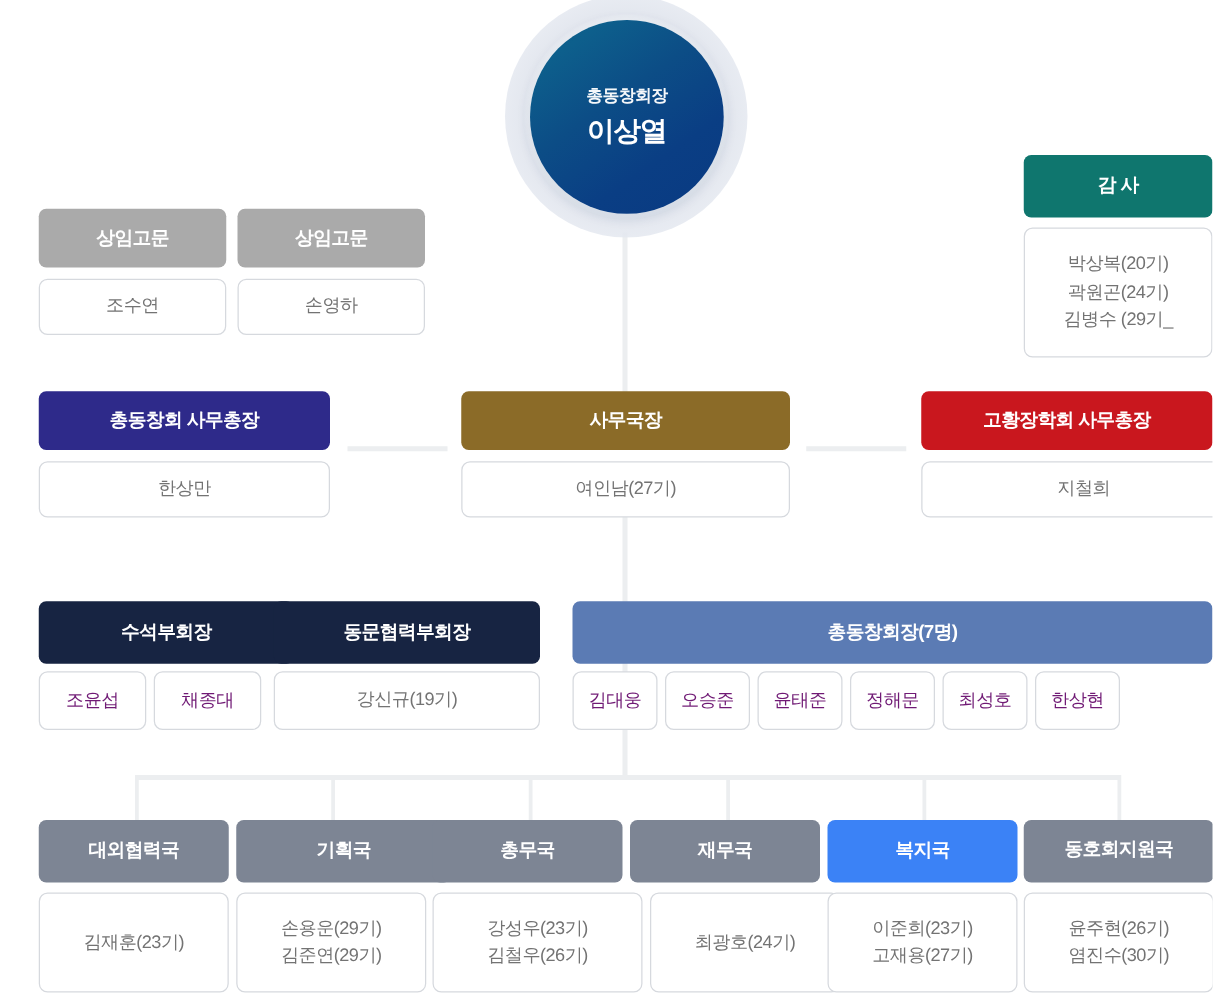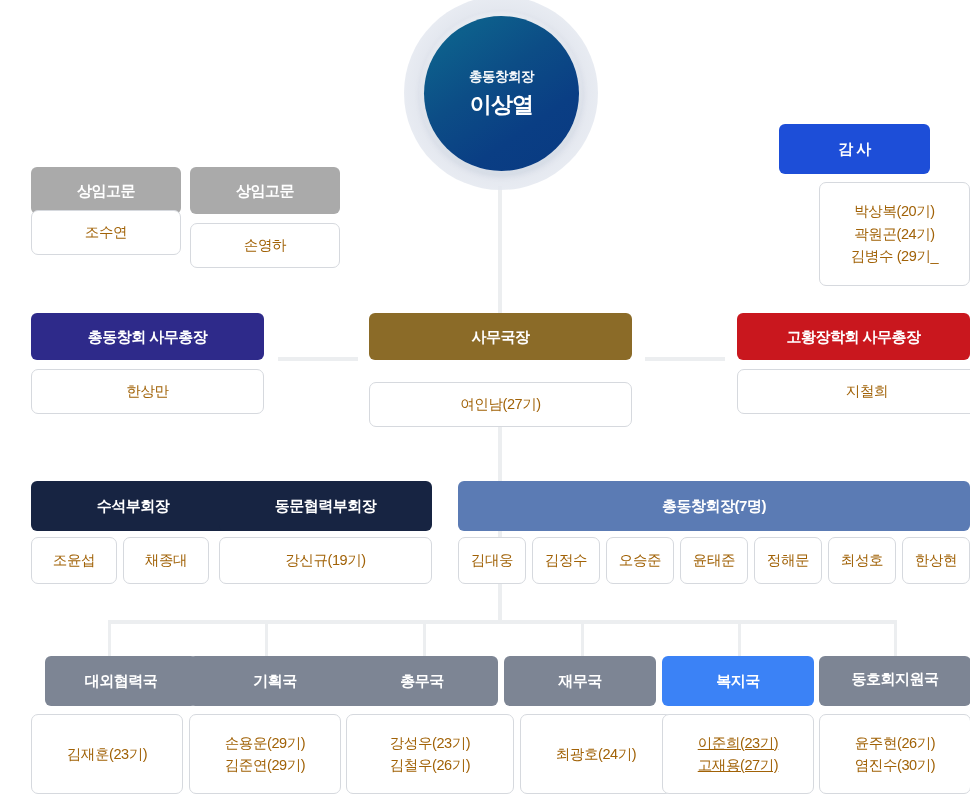--- a/index.html
+++ b/index.html
@@ -31,21 +31,21 @@
     line-height:1.2;
   }
   .namebox{
     position:absolute;
     border:1px solid #d6d9de;
     border-radius:7px;
     background:#ffffff;
     display:flex;flex-direction:column;
     align-items:center;justify-content:center;
     font-size:14.5px;
-    color:#a16207;
+    color:#737373;
     box-sizing:border-box;
     letter-spacing:-0.4px;
     line-height:1.55;
     text-align:center;
   }
   .namebox .ln{display:block;white-space:nowrap;}
 
   
   .halo{
     position:absolute;
@@ -62,21 +62,21 @@
     box-shadow:0 2px 10px rgba(10,50,100,.18);
   }
   .circle .role{font-size:13.5px;font-weight:600;letter-spacing:-0.5px;margin-bottom:4px;opacity:.96;}
   .circle .pname{font-size:22px;font-weight:bold;letter-spacing:-0.8px;}
 
   
   .chiprow{position:absolute;display:flex;gap:6px;}
   .chip{
     border:1px solid #d6d9de;border-radius:7px;background:#fff;
     display:flex;align-items:center;justify-content:center;
-    font-size:14.5px;color:#a16207;letter-spacing:-0.4px;
+    font-size:14.5px;color:#701a75;letter-spacing:-0.4px;
     box-sizing:border-box;white-space:nowrap;
   }
 </style>
 </head>
 <body>
 
 <div id="chart">
 
   <div class="vline" style="left:498px;top:186px;height:132px;"></div>
   <div class="hline" style="left:278px;top:357px;width:80px;"></div>
@@ -89,54 +89,54 @@
   <div class="vline-thin" style="left:581px;top:620px;height:36px;"></div>
   <div class="vline-thin" style="left:738px;top:620px;height:36px;"></div>
   <div class="vline-thin" style="left:894px;top:620px;height:36px;"></div>
 
   <div class="halo" style="left:404px;top:-4px;width:194px;height:194px;"></div>
   <div class="circle" style="left:424px;top:16px;width:155px;height:155px;">
     <span class="role">총동창회장</span>
     <span class="pname">이상열</span>
   </div>
 
-  <div class="hdr" style="left:779px;top:124px;width:151px;height:50px;background:#1d4ed8;">
+  <div class="hdr" style="left:819px;top:124px;width:151px;height:50px;background:#0f766e;">
     <span>감 사</span>
   </div>
   <div class="namebox" style="left:819px;top:182px;width:151px;height:104px;">
     <span class="ln">박상복(20기)</span>
     <span class="ln">곽원곤(24기)</span>
     <span class="ln">김병수 (29기_</span>
   </div>
 
   <div class="hdr" style="left:31px;top:167px;width:150px;height:47px;background:#aaaaaa;">
     <span>상임고문</span>
   </div>
-  <div class="namebox" style="left:31px;top:210px;width:150px;height:45px;">
+  <div class="namebox" style="left:31px;top:223px;width:150px;height:45px;">
     <span class="ln">조수연</span>
   </div>
 
   <div class="hdr" style="left:190px;top:167px;width:150px;height:47px;background:#aaaaaa;">
     <span>상임고문</span>
   </div>
   <div class="namebox" style="left:190px;top:223px;width:150px;height:45px;">
     <span class="ln">손영하</span>
   </div>
 
   <div class="hdr" style="left:31px;top:313px;width:233px;height:47px;background:#2e2a8a;">
     <span>총동창회 사무총장</span>
   </div>
   <div class="namebox" style="left:31px;top:369px;width:233px;height:45px;">
     <span class="ln">한상만</span>
   </div>
 
   <div class="hdr" style="left:369px;top:313px;width:263px;height:47px;background:#8b6b28;">
     <span>사무국장</span>
   </div>
-  <div class="namebox" style="left:369px;top:369px;width:263px;height:45px;margin-top:13px;">
+  <div class="namebox" style="left:369px;top:369px;width:263px;height:45px;">
     <span class="ln">여인남(27기)</span>
   </div>
 
   <div class="hdr" style="left:737px;top:313px;width:233px;height:47px;background:#c9171e;">
     <span>고황장학회 사무총장</span>
   </div>
   <div class="namebox" style="left:737px;top:369px;width:260px;height:45px;">
     <span class="ln">지철희</span>
   </div>
 
@@ -153,29 +153,28 @@
   </div>
   <div class="namebox" style="left:219px;top:537px;width:213px;height:47px;">
     <span class="ln">강신규(19기)</span>
   </div>
 
   <div class="hdr" style="left:458px;top:481px;width:512px;height:50px;background:#5b7bb4;">
     <span>총동창회장(7명)</span>
   </div>
   <div class="chiprow" style="left:458px;top:537px;height:47px;">
     <div class="chip" style="width:68px;height:47px;">김대웅</div>
-    <div class="chip" style="width:68px;height:47px;">김정수</div>
     <div class="chip" style="width:68px;height:47px;">오승준</div>
     <div class="chip" style="width:68px;height:47px;">윤태준</div>
     <div class="chip" style="width:68px;height:47px;">정해문</div>
     <div class="chip" style="width:68px;height:47px;">최성호</div>
     <div class="chip" style="width:68px;height:47px;">한상현</div>
   </div>
 
-  <div class="hdr" style="left:31px;top:656px;width:152px;height:50px;background:#7d8594;margin-left:14px;">
+  <div class="hdr" style="left:31px;top:656px;width:152px;height:50px;background:#7d8594;">
     <span>대외협력국</span>
   </div>
   <div class="namebox" style="left:31px;top:714px;width:152px;height:80px;">
     <span class="ln">김재훈(23기)</span>
   </div>
 
   <div class="hdr" style="left:189px;top:656px;width:172px;height:50px;background:#7d8594;">
     <span>기획국</span>
   </div>
   <div class="namebox" style="left:189px;top:714px;width:152px;height:80px;">
@@ -194,21 +193,21 @@
   <div class="hdr" style="left:504px;top:656px;width:152px;height:50px;background:#7d8594;">
     <span>재무국</span>
   </div>
   <div class="namebox" style="left:504px;top:714px;width:152px;height:80px;margin-left:16px;">
     <span class="ln">최광호(24기)</span>
   </div>
 
   <div class="hdr" style="left:662px;top:656px;width:152px;height:50px;background:#3b82f6;">
     <span>복지국</span>
   </div>
-  <div class="namebox" style="left:662px;top:714px;width:152px;height:80px;text-decoration:underline;">
+  <div class="namebox" style="left:662px;top:714px;width:152px;height:80px;">
     <span class="ln">이준희(23기)</span>
     <span class="ln">고재용(27기)</span>
   </div>
 
   <div class="hdr" style="left:819px;top:656px;width:152px;height:50px;background:#7d8594;font-family:Liberation Mono, monospace;">
     <span>동호회지원국</span>
   </div>
   <div class="namebox" style="left:819px;top:714px;width:152px;height:80px;">
     <span class="ln">윤주현(26기)</span>
     <span class="ln">염진수(30기)</span>

